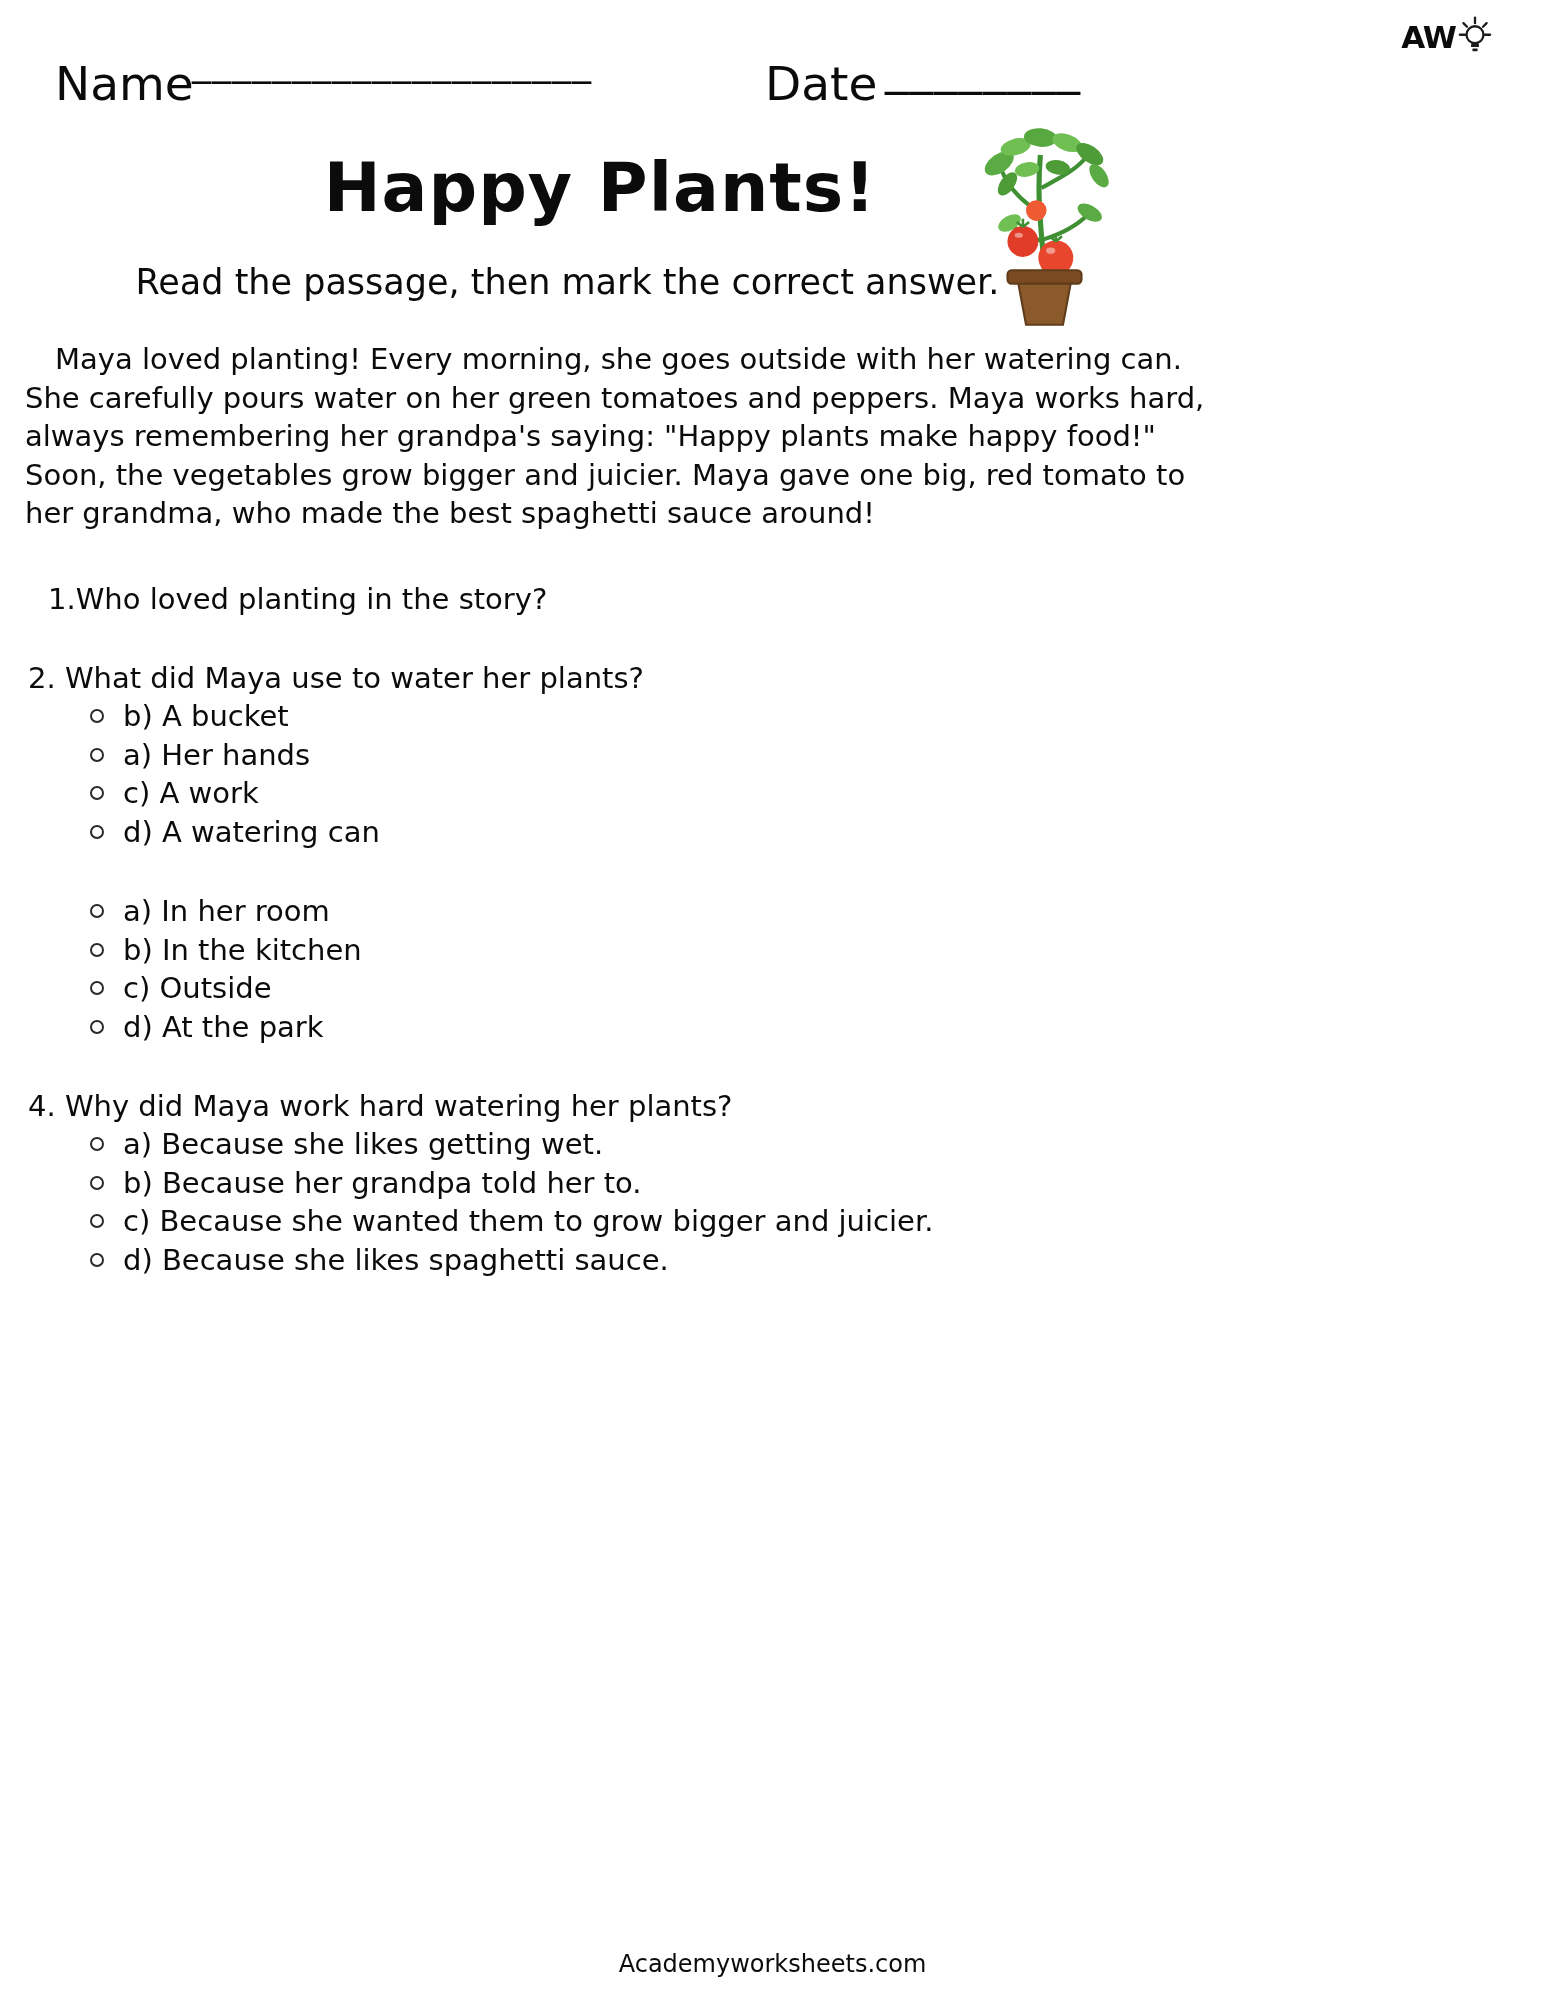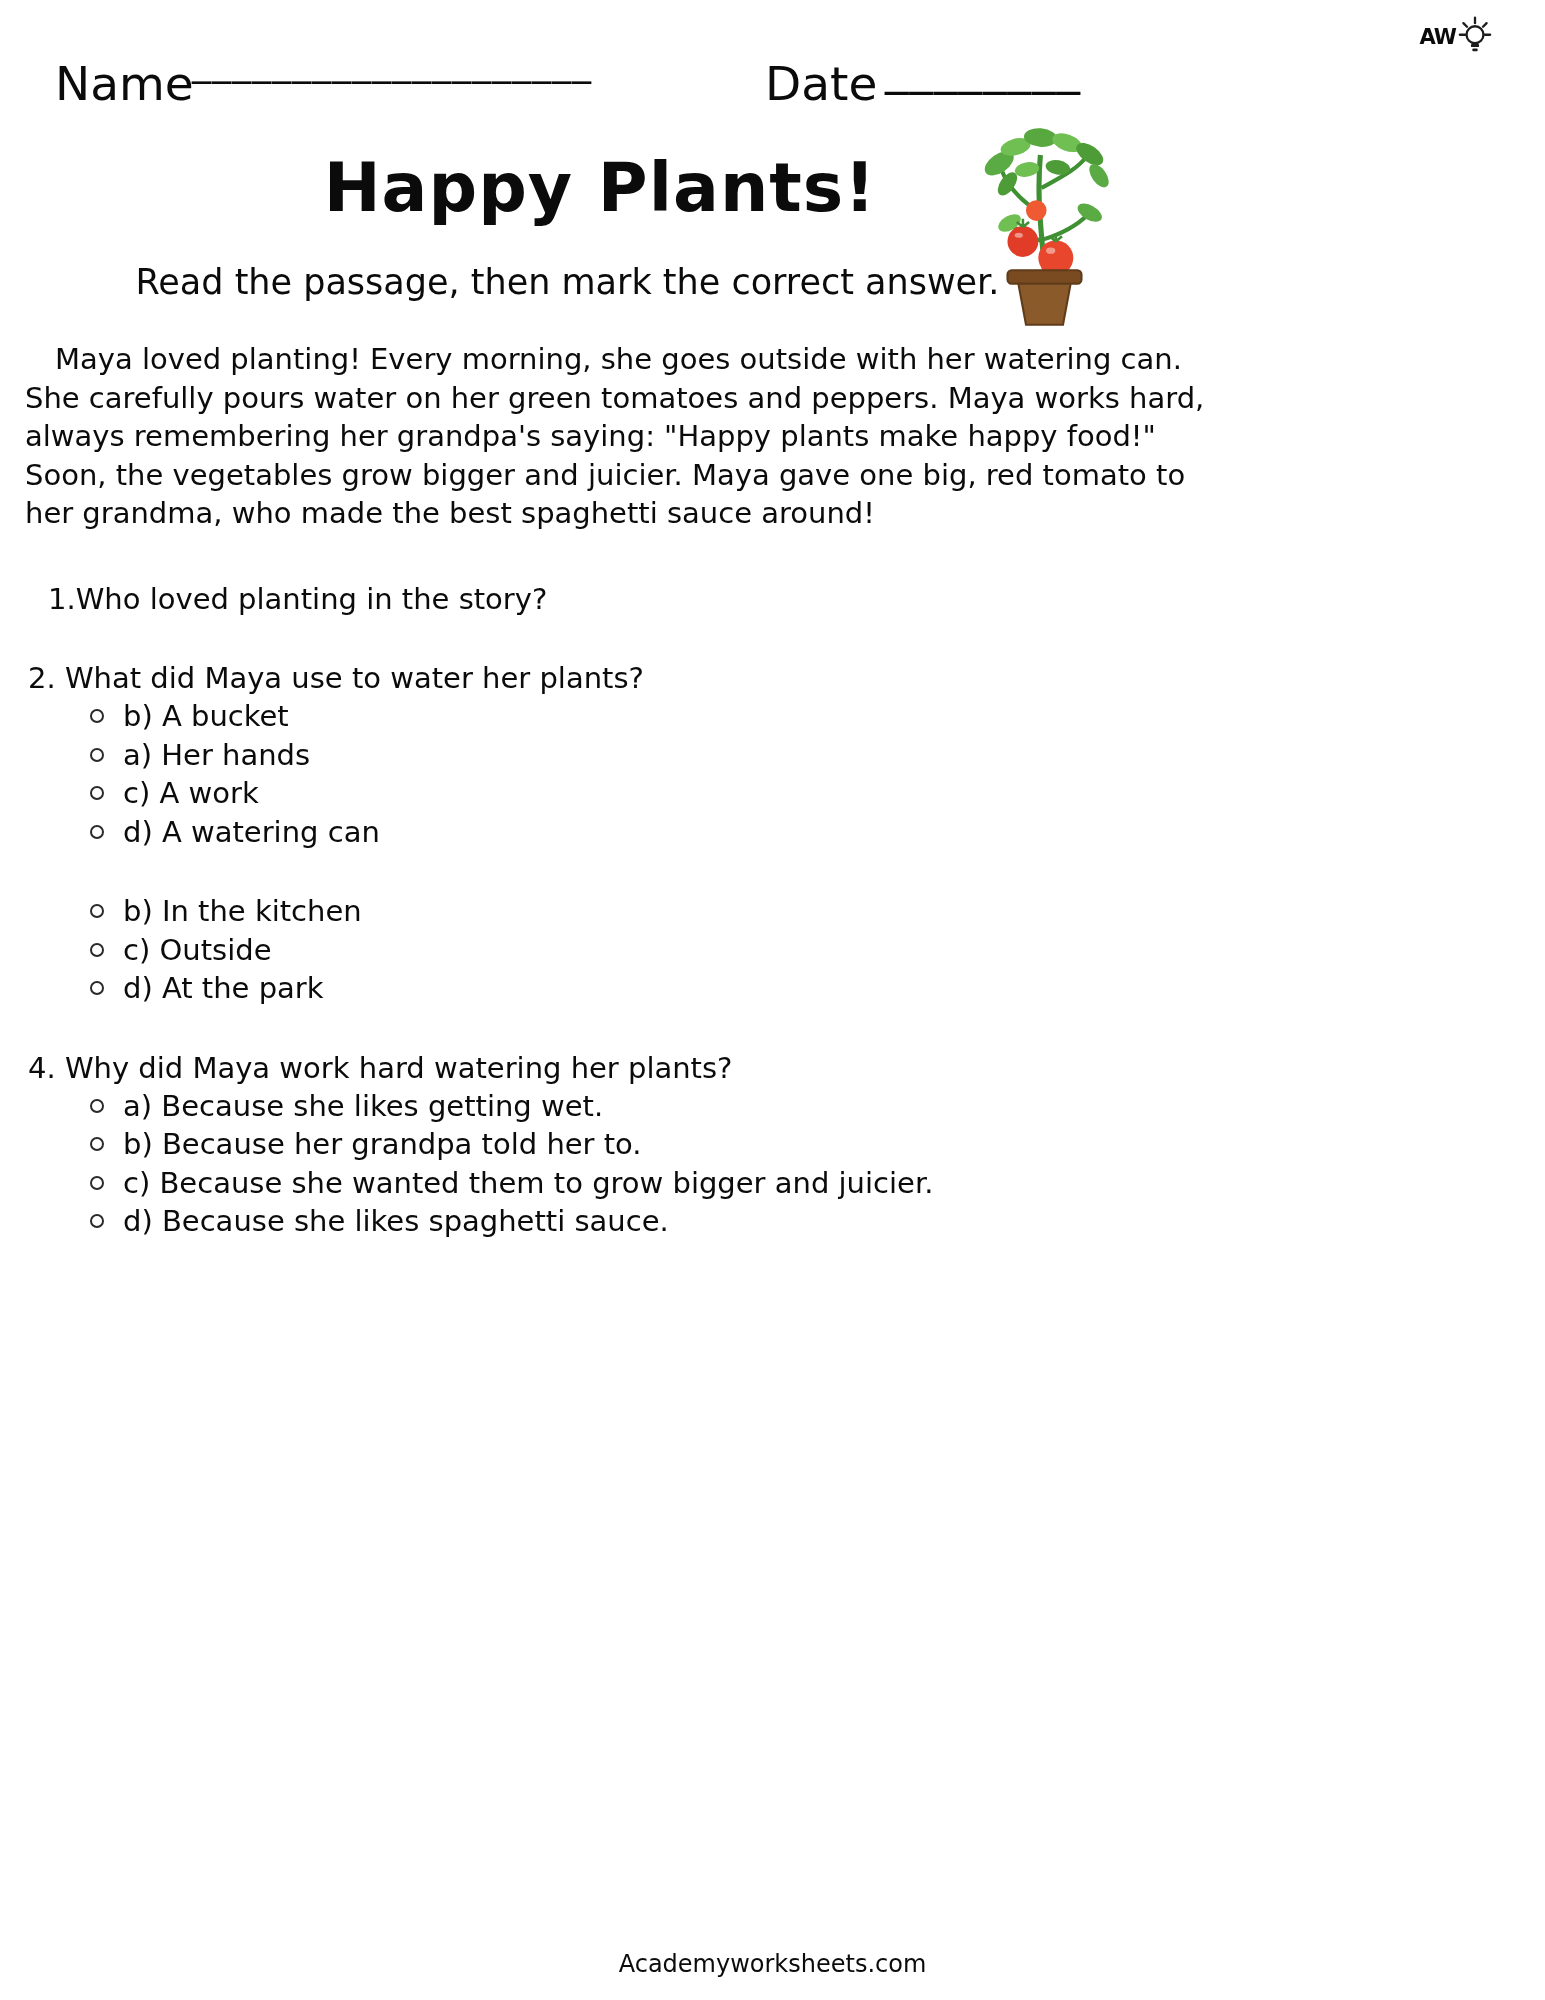--- a/index.html
+++ b/index.html
@@ -10,21 +10,21 @@
     font-family: "DejaVu Sans", "Liberation Sans", sans-serif;
     color: #0b0b0b;
   }
   .page { position: absolute; inset: 0; }
 
   
   .logo {
     position: absolute; top: 16px; right: 52px;
     display: flex; align-items: center; gap: 1px;
   }
-  .logo-text { font-size: 21px; font-weight: 800; letter-spacing: -1px; }
+  .logo-text { font-size: 31px; font-weight: 800; letter-spacing: -1px; }
 
   
   .name-label { position: absolute; left: 55px; top: 56px; font-size: 47px; }
   .name-line  { position: absolute; left: 192px; top: 40px; font-size: 38px; letter-spacing: 1px; white-space: nowrap; }
   .date-label { position: absolute; left: 765px; top: 56px; font-size: 47px; }
   .date-line  { position: absolute; left: 885px; top: 40px; font-size: 47px; letter-spacing: 1px; white-space: nowrap; }
 
   
   .title {
     position: absolute; top: 148px; left: 0; width: 1200px;
@@ -156,20 +156,24 @@
           <span class="radio"></span>
           <span class="option-text">d) A watering can</span>
         </div>
       </div>
     </div>
 
     <div class="question-block">
       <div class="options">
         <div class="option">
           <span class="radio"></span>
+          <span class="option-text">a) In her room</span>
+        </div>
+        <div class="option">
+          <span class="radio"></span>
           <span class="option-text">b) In the kitchen</span>
         </div>
         <div class="option">
           <span class="radio"></span>
           <span class="option-text">c) Outside</span>
         </div>
         <div class="option">
           <span class="radio"></span>
           <span class="option-text">d) At the park</span>
         </div>

